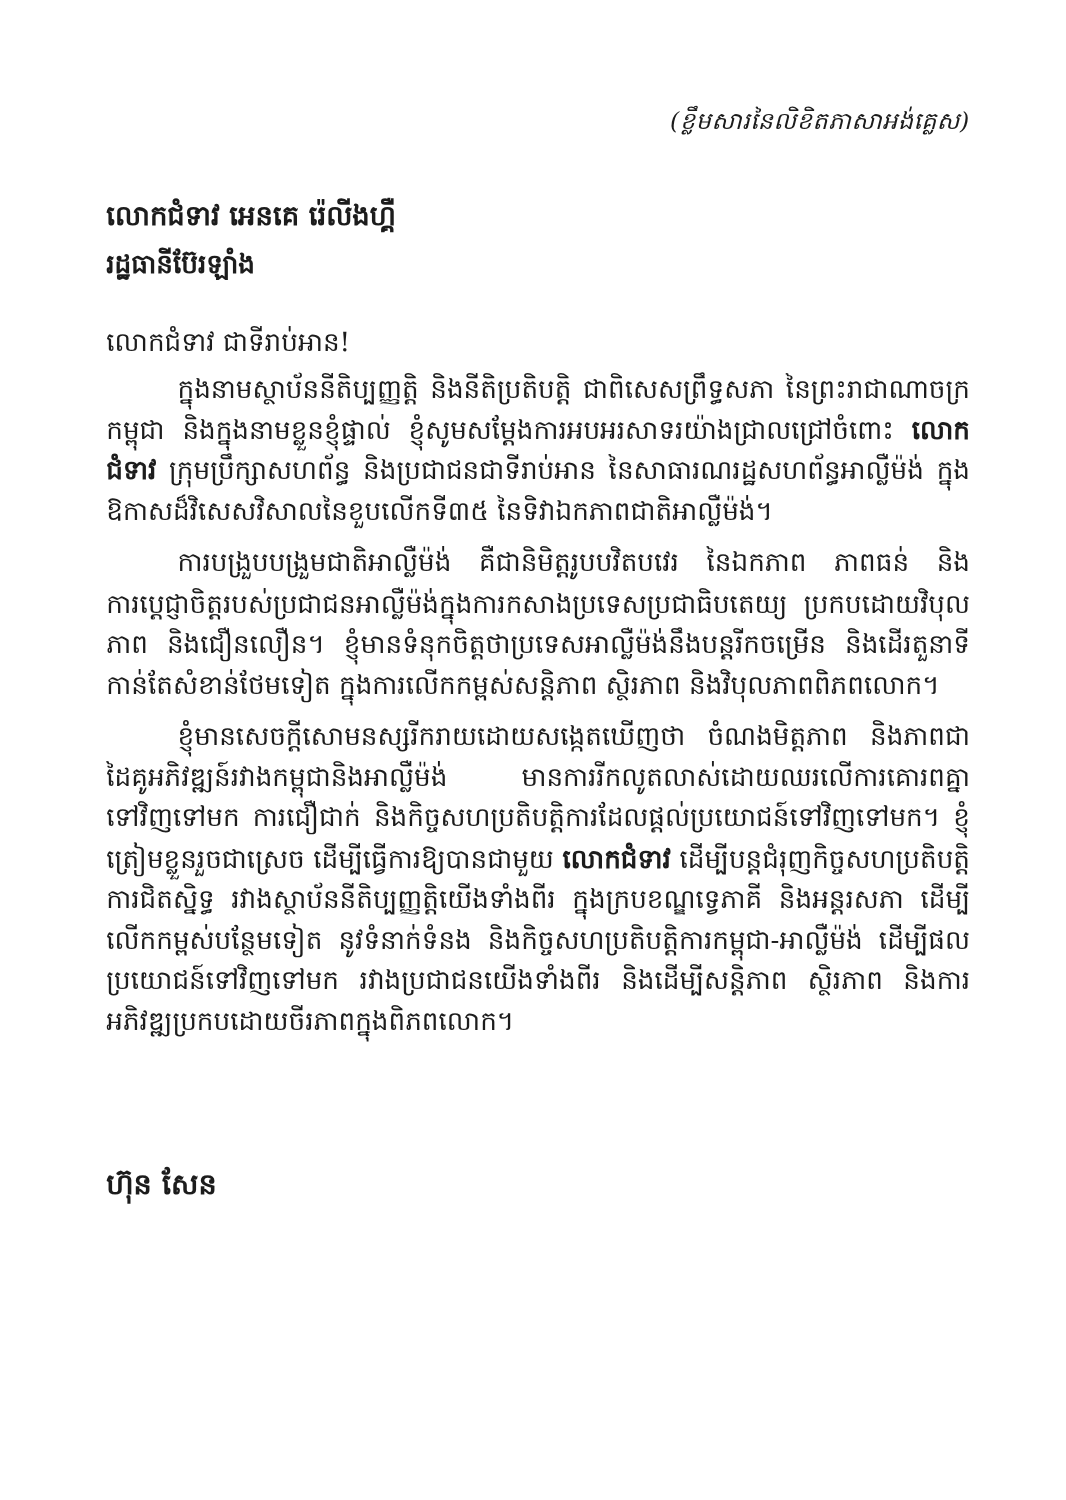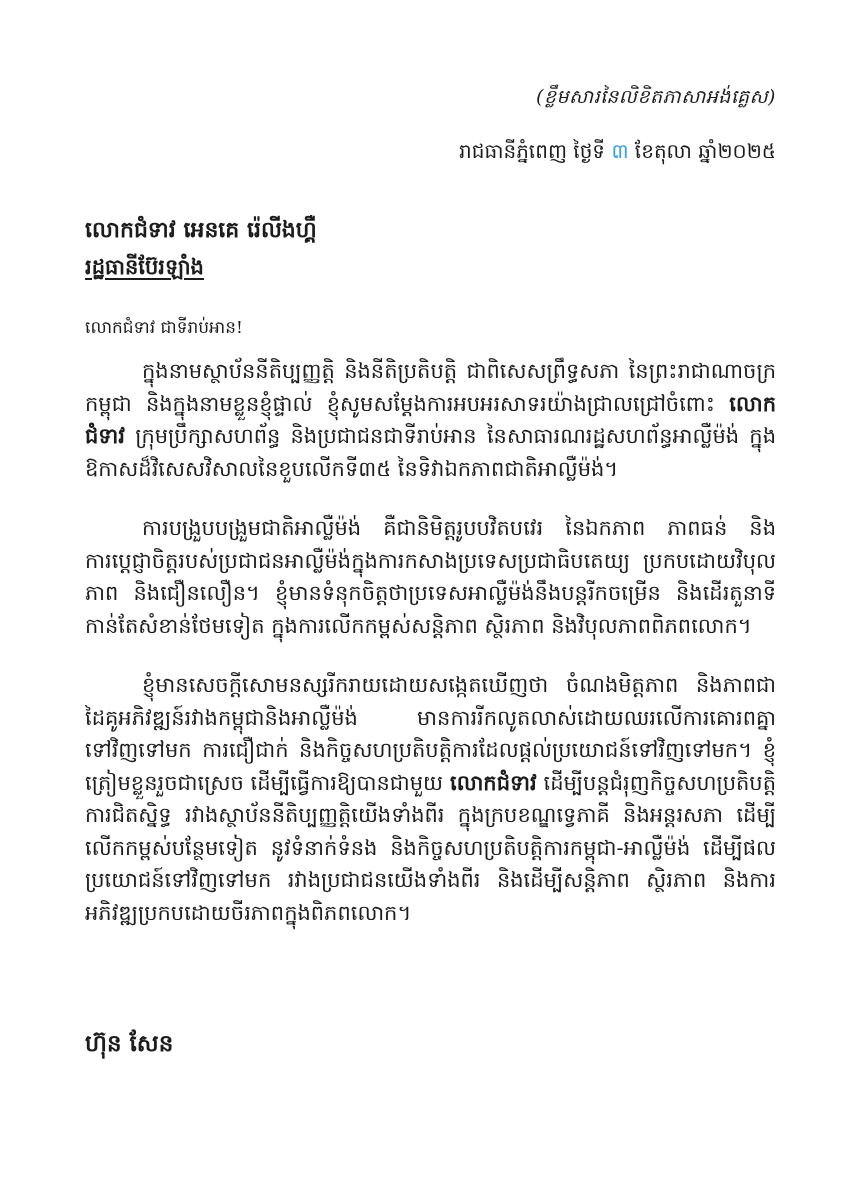--- a/index.html
+++ b/index.html
@@ -37,53 +37,49 @@
     margin-top: 42px;
     font-size: 21px;
     line-height: 38px;
   }
   .recipient .name {
     font-weight: bold;
     font-size: 22px;
   }
   .recipient .city {
     font-weight: bold;
-    text-decoration: underline;
     text-underline-offset: 4px;
   }
   .salutation {
     margin-top: 30px;
-    font-size: 17px;
+    font-size: 21px;
   }
   .body-para {
-    margin-top: 27px;
+    margin-top: 9px;
     font-size: 21px;
     line-height: 32.5px;
     text-align: justify;
     text-indent: 57px;
   }
-  .body-para:first-of-type { margin-top: 14px; }
+  .body-para:first-of-type { margin-top: 4px; }
   .b { font-weight: bold; }
   .signature {
     margin-top: 100px;
     font-weight: bold;
     font-size: 23px;
   }
 </style>
 </head>
 <body>
 
 <div class="page">
   <div class="content">
 
     <div class="lang-note">(ខ្លឹមសារនៃលិខិតភាសាអង់គ្លេស)</div>
 
-    <div class="dateline">
-      <span>រាជធានីភ្នំពេញ ថ្ងៃទី </span><span class="day">៣</span><span> ខែតុលា ឆ្នាំ២០២៥</span>
-    </div>
 
     <div class="recipient">
       <div class="name">លោកជំទាវ អេនគេ រ៉េលីងហ្គឺ</div>
       <div><span class="city">រដ្ឋធានីប៊ែរឡាំង</span></div>
     </div>
 
     <div class="salutation">លោកជំទាវ ជាទីរាប់អាន!</div>
 
     <p class="body-para"><span>ក្នុងនាមស្ថាប័ននីតិប្បញ្ញត្តិ និងនីតិប្រតិបត្តិ ជាពិសេសព្រឹទ្ធសភា នៃព្រះរាជាណាចក្រកម្ពុជា និងក្នុងនាមខ្លួនខ្ញុំផ្ទាល់ ខ្ញុំសូមសម្តែងការអបអរសាទរយ៉ាងជ្រាលជ្រៅចំពោះ </span><span class="b">លោកជំទាវ</span><span> ក្រុមប្រឹក្សាសហព័ន្ធ និងប្រជាជនជាទីរាប់អាន នៃសាធារណរដ្ឋសហព័ន្ធអាល្លឺម៉ង់ ក្នុងឱកាសដ៏វិសេសវិសាលនៃខួបលើកទី៣៥ នៃទិវាឯកភាពជាតិអាល្លឺម៉ង់។</span></p>
 

